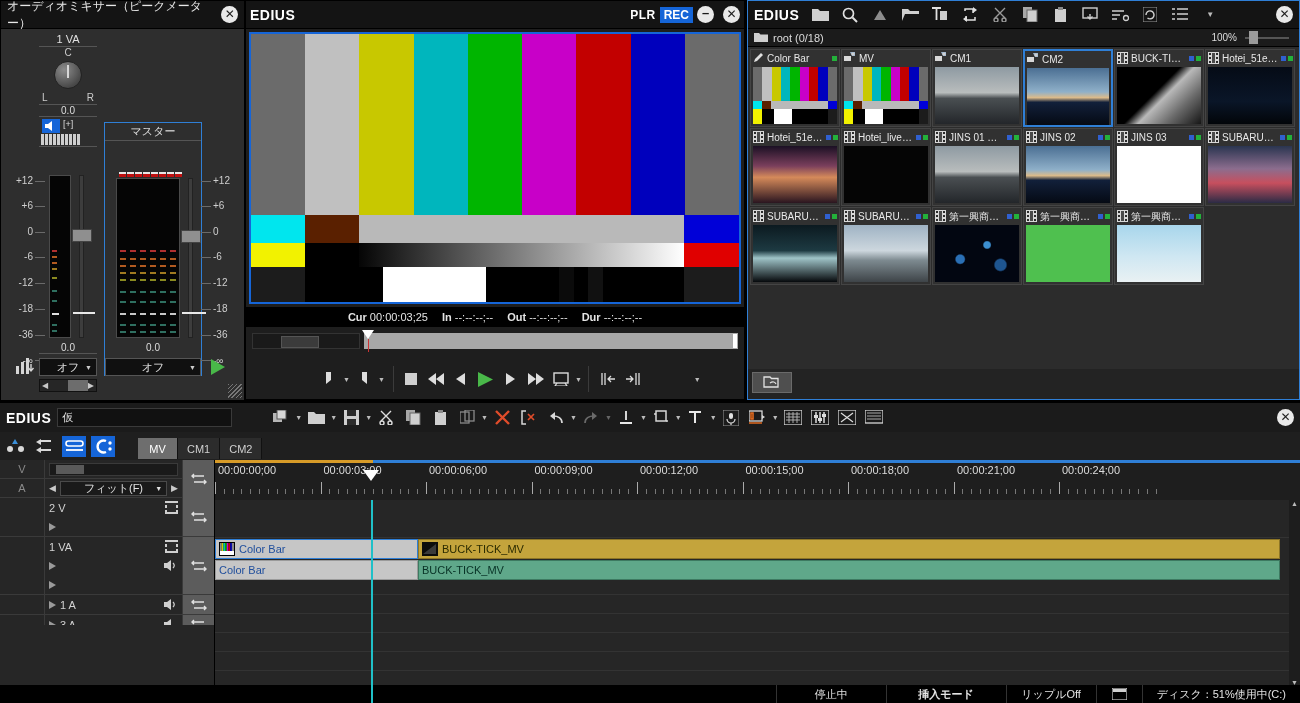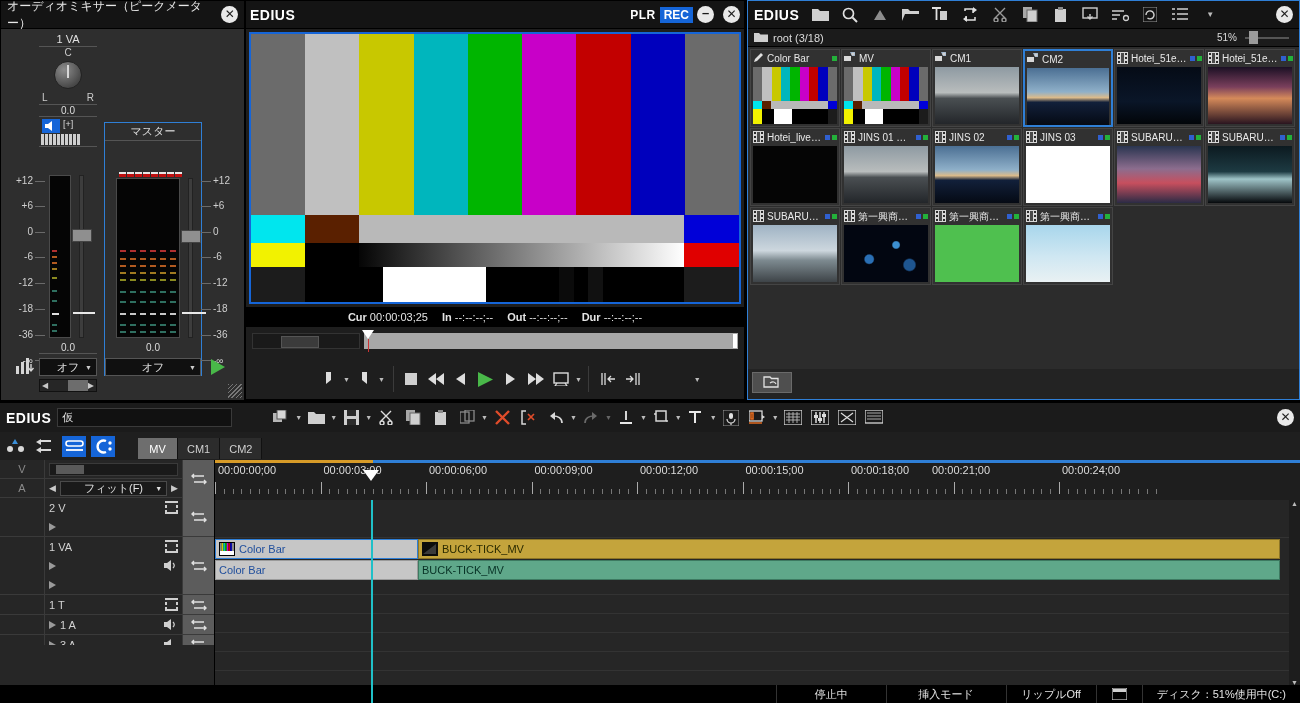--- a/index.html
+++ b/index.html
@@ -607,22 +607,22 @@
       <div class="bin-tool">
         <span style="font-size:8px;color:#bbb;">▼</span>
         </div>
       <div class="closebtn">✕</div>
     </div>
 
     <div class="bin-path">
       <svg width="14" height="11" viewBox="0 0 14 11" style="margin-right:5px;">
           <path d="M0 1h5l1.5 1.5H14V10H0z" fill="#cfcfcf"></path>
         </svg>
-      <span>root (3/18)</span>
-      <span class="zoomtxt">51%</span>
+      <span>root (0/18)</span>
+      <span class="zoomtxt">100%</span>
       <div class="zoomslider">
         <div class="bar"></div>
           <div class="kn"></div>
       </div>
     </div>
 
     <div class="bin-grid" id="bin-grid">
         <div class="clip">
           <div class="clip-head">
             <span><svg width="11" height="11" viewBox="0 0 11 11">
@@ -713,20 +713,40 @@
           <div class="clip-head">
             <span><svg width="12" height="11" viewBox="0 0 12 11">
                 <rect x="0" y="4" width="7" height="5" fill="#d8d8d8"></rect>
                 <path d="M6 0h5v4H8z" fill="#9fb7cf"></path>
                 <circle cx="9" cy="2" r="1.6" fill="#cfcfcf"></circle>
               </svg></span>
             <span>CM2</span>
             <span style="margin-left:auto;display:flex;gap:2px;"></span>
           </div>
           <div class="clip-thumb" style="background:linear-gradient(180deg,#4b6f93 0%,#8fb0c9 42%,#dcbb8a 52%,#12203a 60%,#050a14 100%);"></div>
+        </div>
+        <div class="clip">
+          <div class="clip-head">
+            <span><svg width="11" height="12" viewBox="0 0 11 12">
+                <rect width="11" height="12" fill="#d8d8d8"></rect>
+                <rect x="1" y="1" width="2" height="2" fill="#2b2b2b"></rect>
+                <rect x="1" y="5" width="2" height="2" fill="#2b2b2b"></rect>
+                <rect x="1" y="9" width="2" height="2" fill="#2b2b2b"></rect>
+                <rect x="8" y="1" width="2" height="2" fill="#2b2b2b"></rect>
+                <rect x="8" y="5" width="2" height="2" fill="#2b2b2b"></rect>
+                <rect x="8" y="9" width="2" height="2" fill="#2b2b2b"></rect>
+                <rect x="4" y="1" width="3" height="10" fill="#4a4a4a"></rect>
+              </svg></span>
+            <span>BUCK-TI…</span>
+            <span style="margin-left:auto;display:flex;gap:2px;">
+              <span class="dot b"></span>
+              <span class="dot g"></span>
+            </span>
+          </div>
+          <div class="clip-thumb" style="background:linear-gradient(135deg,#000 0%,#000 45%,#b9b9b9 55%,#6a6a6a 75%,#161616 100%);"></div>
         </div>
         <div class="clip">
           <div class="clip-head">
             <span><svg width="11" height="12" viewBox="0 0 11 12">
                 <rect width="11" height="12" fill="#d8d8d8"></rect>
                 <rect x="1" y="1" width="2" height="2" fill="#2b2b2b"></rect>
                 <rect x="1" y="5" width="2" height="2" fill="#2b2b2b"></rect>
                 <rect x="1" y="9" width="2" height="2" fill="#2b2b2b"></rect>
                 <rect x="8" y="1" width="2" height="2" fill="#2b2b2b"></rect>
                 <rect x="8" y="5" width="2" height="2" fill="#2b2b2b"></rect>
@@ -1240,43 +1260,20 @@
                 </div>
               </div>
           </div>
           <div class="hd-sync" style="height:57px;">
             <svg width="16" height="12" viewBox="0 0 16 12">
                 <path d="M1 3h12M3 1L1 3l2 2M15 9H3M13 7l2 2-2 2" stroke="#e0e0e0" stroke-width="1.4" fill="none"></path>
               </svg>
             </div>
         </div>
 
-        <div style="display:flex;border-bottom:1px solid #3a3a3a;">
-          <div style="width:45px;border-right:1px solid #3a3a3a;"></div>
-          <div style="flex:1;">
-            <div class="hdrow" style="border:0;">
-                <div class="hd-body">
-                  <span>1 T</span>
-              <svg width="13" height="13" viewBox="0 0 13 13" style="margin-left:auto;">
-                    <rect x="0" y="0" width="13" height="13" fill="#cfcfcf"></rect>
-                    <rect x="2" y="2" width="9" height="9" fill="#2b2b2b"></rect>
-                    <rect x="0" y="2" width="2" height="2" fill="#2b2b2b"></rect>
-                    <rect x="0" y="7" width="2" height="2" fill="#2b2b2b"></rect>
-                    <rect x="11" y="2" width="2" height="2" fill="#2b2b2b"></rect>
-                    <rect x="11" y="7" width="2" height="2" fill="#2b2b2b"></rect>
-                  </svg>
-                </div>
-              </div>
-          </div>
-          <div class="hd-sync" style="height:19px;">
-            <svg width="16" height="12" viewBox="0 0 16 12">
-                <path d="M1 3h12M3 1L1 3l2 2M15 9H3M13 7l2 2-2 2" stroke="#e0e0e0" stroke-width="1.4" fill="none"></path>
-              </svg>
-            </div>
-        </div>
 
         <div style="display:flex;border-bottom:1px solid #3a3a3a;">
           <div style="width:45px;border-right:1px solid #3a3a3a;"></div>
           <div style="flex:1;">
               <div class="hdrow" style="border:0;">
                 <div class="hd-body">
             <div class="trk-tri"></div>
             <span>1 A</span>
             <svg width="14" height="11" viewBox="0 0 14 11" style="margin-left:auto;">
                     <path d="M0 3h3L7 0v11L3 8H0z" fill="#cfcfcf"></path>
@@ -1403,21 +1400,21 @@
           <div class="rl-minor" style="left: 650.583px;"></div>
           <div class="rl-minor" style="left: 659.375px;"></div>
           <div class="rl-minor" style="left: 668.167px;"></div>
           <div class="rl-minor" style="left: 676.958px;"></div>
           <div class="rl-minor" style="left: 685.75px;"></div>
           <div class="rl-minor" style="left: 694.542px;"></div>
           <div class="rl-minor" style="left: 703.333px;"></div>
           <div class="rl-minor" style="left: 712.125px;"></div>
           <div class="rl-minor" style="left: 720.917px;"></div>
           <div class="rl-minor" style="left: 729.708px;"></div>
-          <div class="rl-tc" style="left: 717px; text-align: center;">00:00:21;00</div>
+          <div class="rl-tc" style="left: 742px; text-align: center;">00:00:21;00</div>
           <div class="rl-major" style="left: 738.5px;"></div>
           <div class="rl-minor" style="left: 747.292px;"></div>
           <div class="rl-minor" style="left: 756.083px;"></div>
           <div class="rl-minor" style="left: 764.875px;"></div>
           <div class="rl-minor" style="left: 773.667px;"></div>
           <div class="rl-minor" style="left: 782.458px;"></div>
           <div class="rl-minor" style="left: 791.25px;"></div>
           <div class="rl-minor" style="left: 800.042px;"></div>
           <div class="rl-minor" style="left: 808.833px;"></div>
           <div class="rl-minor" style="left: 817.625px;"></div>
@@ -1484,21 +1481,21 @@
       </div>
       <div class="hscroll-tl">
         <span style="font-size:7px;color:#bbb;margin-left:3px;">◀</span>
         <div class="thumb2"></div>
       </div>
     </div>
 
     <div class="statusbar">
       <div class="st-spacer" style="border-right:1px solid #333;height:100%;"></div>
       <div class="st-cell" style="min-width:110px;justify-content:center;">停止中</div>
-      <div class="st-cell" style="min-width:120px;justify-content:center;">挿入モード</div>
+      <div class="st-cell" style="min-width:120px;justify-content:center;font-weight:bold;">挿入モード</div>
       <div class="st-cell" style="min-width:90px;justify-content:center;">リップルOff</div>
       <div class="st-cell" style="min-width:46px;justify-content:center;">
         <svg width="15" height="12" viewBox="0 0 15 12">
             <rect x="0" y="0" width="15" height="12" fill="none" stroke="#cfcfcf" stroke-width="1.2"></rect>
             <rect x="1" y="1" width="13" height="3" fill="#cfcfcf"></rect>
           </svg>
       </div>
       <div class="st-cell" style="border:0;">ディスク：51%使用中(C:)</div>
     </div>
   </div>

